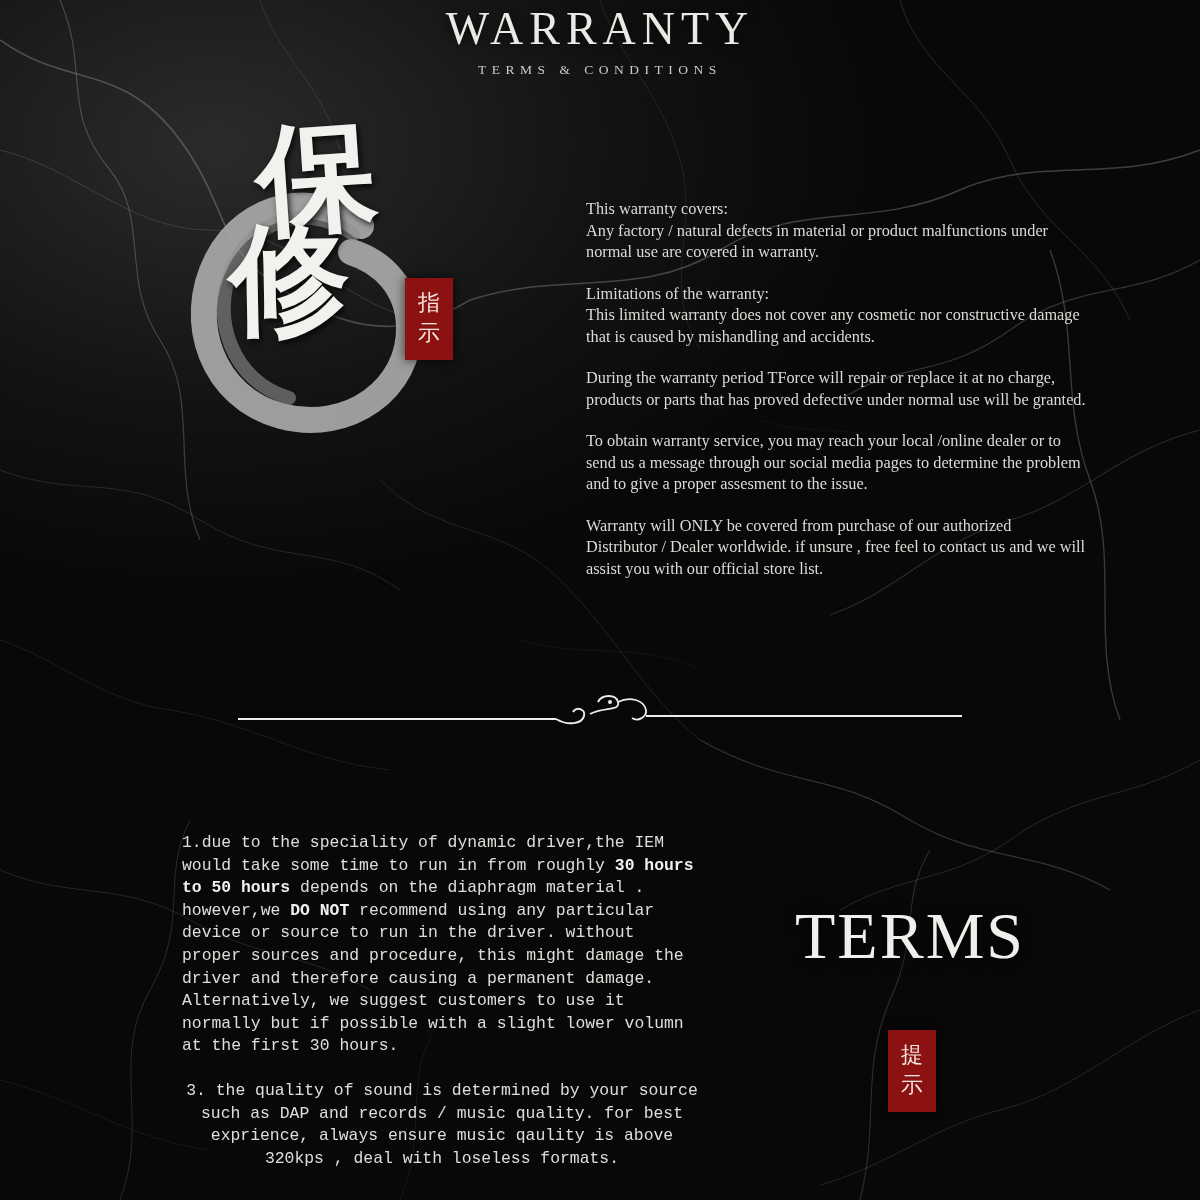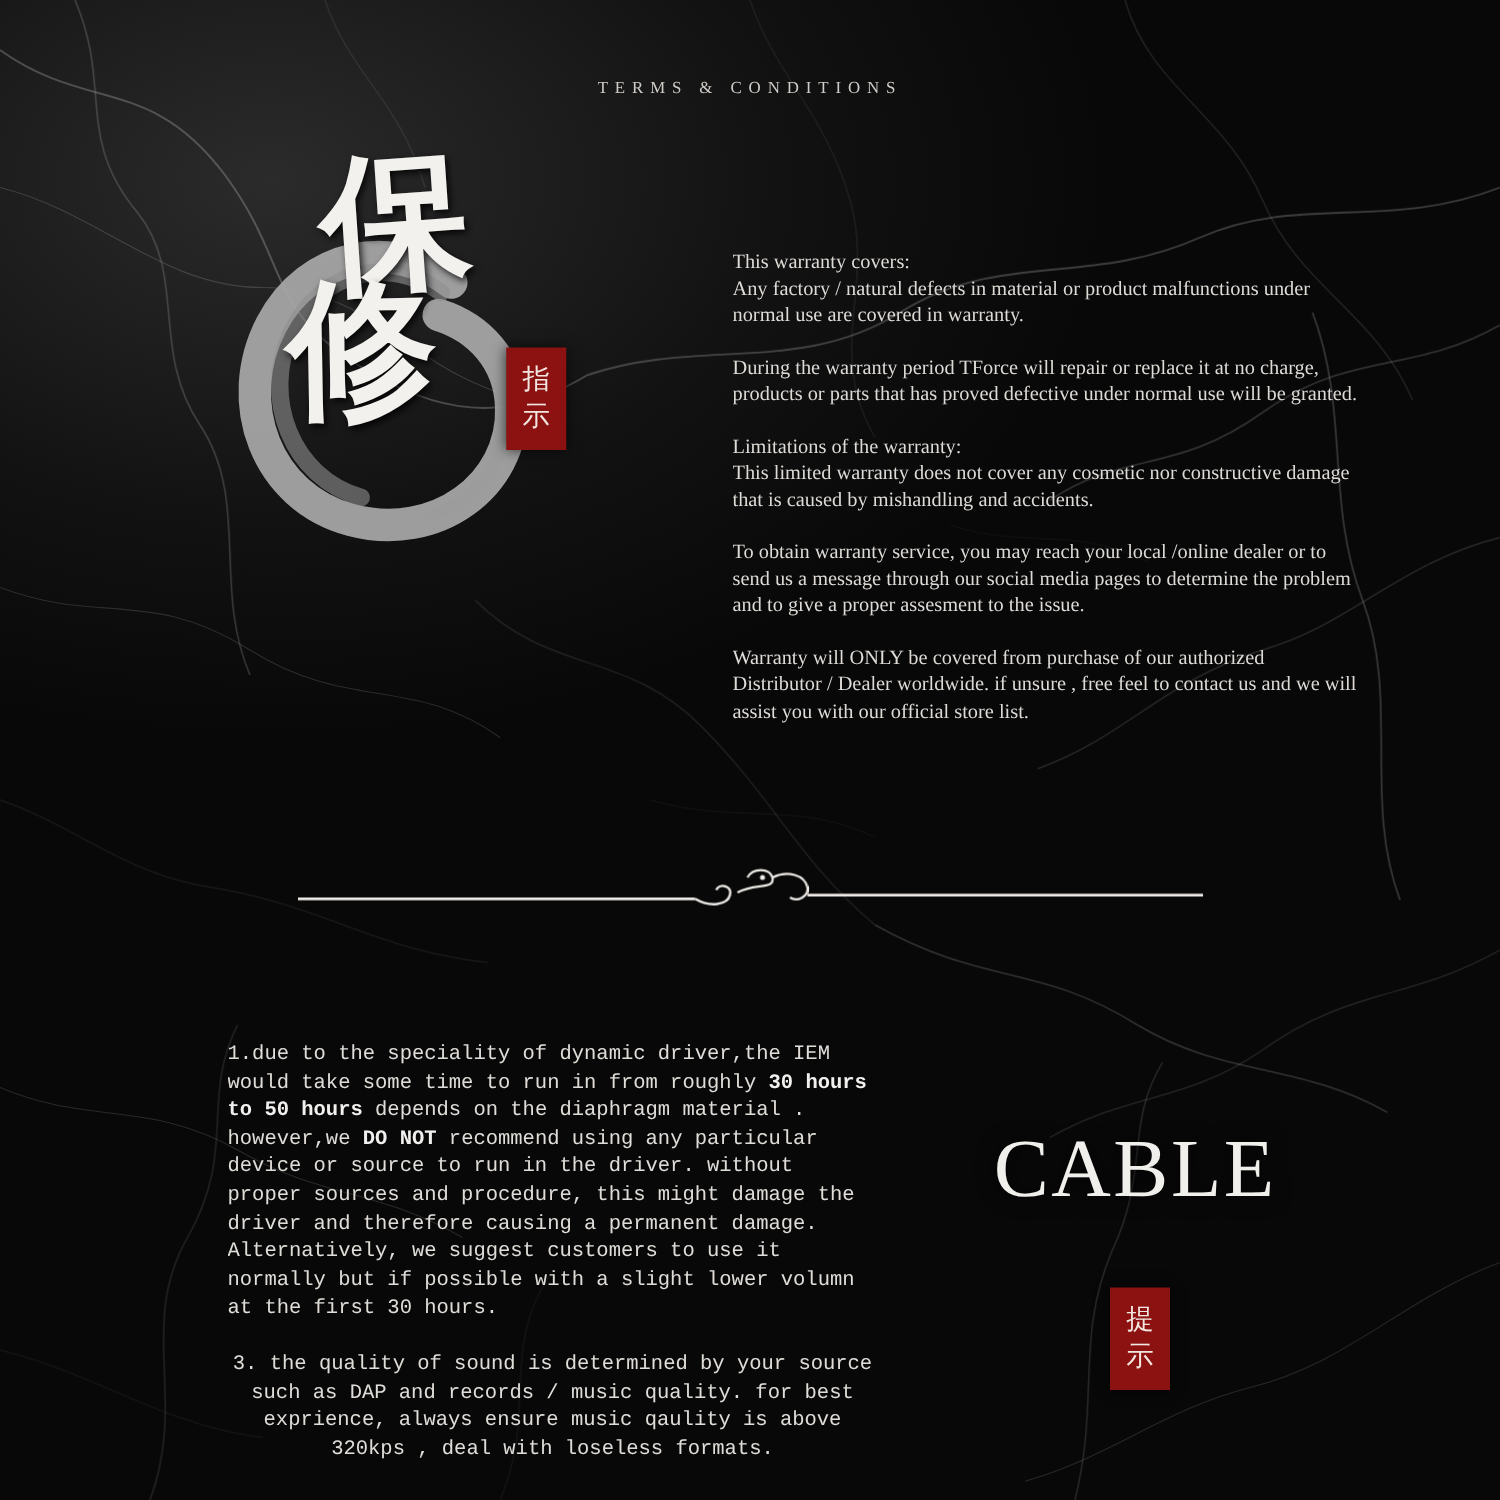--- a/index.html
+++ b/index.html
@@ -180,27 +180,28 @@
       <path d="M120,1200 C150,1120 110,1060 150,990 C190,920 160,880 190,820" stroke-width="1.0" opacity="0.32"></path>
       <path d="M860,1200 C880,1120 860,1070 890,1000 C920,935 900,900 930,850" stroke-width="1.1" opacity="0.35"></path>
       <path d="M400,1200 C430,1130 400,1080 440,1020" stroke-width="0.7" opacity="0.22"></path>
       <path d="M1200,1010 C1120,1040 1080,1090 1000,1110 C930,1128 890,1165 820,1185" stroke-width="0.9" opacity="0.3"></path>
       <path d="M0,1080 C80,1100 130,1140 210,1150" stroke-width="0.7" opacity="0.22"></path>
       <path d="M520,640 C590,660 640,640 700,670" stroke-width="0.6" opacity="0.2"></path>
       <path d="M760,420 C820,440 860,420 920,450" stroke-width="0.6" opacity="0.18"></path>
     </g>
   </svg>
 
+  <div class="warranty-title">WARRANTY</div>
   <div class="warranty-sub">TERMS &amp; CONDITIONS</div>
 
 
   <div class="warranty-body">
       <p>This warranty covers:<br>Any factory / natural defects in material or product malfunctions under normal use are covered in warranty.</p>
+      <p>Limitations of the warranty:<br>This limited warranty does not cover any cosmetic nor constructive damage that is caused by mishandling and accidents.</p>
       <p>During the warranty period TForce will repair or replace it at no charge, products or parts that has proved defective under normal use will be granted.</p>
-      <p>Limitations of the warranty:<br>This limited warranty does not cover any cosmetic nor constructive damage that is caused by mishandling and accidents.</p>
       <p>To obtain warranty service, you may reach your local /online dealer  or to send us a message through our social media pages to determine the problem and to give a proper assesment to the issue.</p>
       <p>Warranty will ONLY be covered from purchase of our authorized Distributor / Dealer worldwide. if unsure , free feel to contact us and we will assist you with our official store list.</p>
     </div>
 
   <div class="enso-wrap">
     <svg width="320" height="320" viewBox="0 0 320 320">
       <path d="M196,96 C150,60 82,72 52,130 C20,192 48,268 116,286 C184,304 246,258 244,196 C243,158 218,132 186,122" fill="none" stroke="#a9a9a9" stroke-width="26" stroke-linecap="round" opacity="0.92"></path>
       <path d="M188,104 C146,74 92,86 68,136 C44,188 68,252 124,268" fill="none" stroke="#8f8f8f" stroke-width="14" stroke-linecap="round" opacity="0.6"></path>
       <path d="M236,212 C238,244 214,272 180,282" fill="none" stroke="#9c9c9c" stroke-width="9" stroke-linecap="round" opacity="0.5"></path>
     </svg>
@@ -218,21 +219,21 @@
     <svg width="724" height="46" viewBox="0 0 724 46">
       <line x1="0" y1="29" x2="318" y2="29" stroke="#efece8" stroke-width="2.2"></line>
       <line x1="408" y1="26" x2="724" y2="26" stroke="#efece8" stroke-width="2.2"></line>
       <path d="M318,29 C330,36 344,34 346,26 C348,19 338,16 335,22" fill="none" stroke="#efece8" stroke-width="2"></path>
       <path d="M352,24 C366,16 382,22 380,12 C378,4 364,4 360,12" fill="none" stroke="#efece8" stroke-width="1.8"></path>
       <path d="M380,12 C392,6 406,10 408,20 C409,27 400,32 394,28" fill="none" stroke="#efece8" stroke-width="1.8"></path>
       <circle cx="372" cy="12" r="2" fill="#efece8"></circle>
     </svg>
   </div>
 
-  <div class="tips-title">CABLE</div>
+  <div class="tips-title">TERMS</div>
   <div class="stamp" id="stamp-tips">
     <span>提</span>
     <span>示</span>
   </div>
 
   <div class="tips-body">
       <p><span>1.due to the speciality of dynamic driver,the IEM would take some time to run in from roughly </span><b>30 hours to 50 hours</b><span> depends on the diaphragm material . however,we </span><b>DO NOT</b><span> recommend using any particular device or source to run in the driver. without proper sources and procedure, this might damage the driver and therefore causing a permanent damage. Alternatively, we suggest customers to use it normally but if possible with a slight lower volumn at the first 30 hours.</span></p>
       <p><span>3. the quality of sound is determined by your source such as DAP and records / music quality. for best exprience, always ensure music qaulity is above 320kps , deal with loseless formats.</span></p>
     </div>
 

